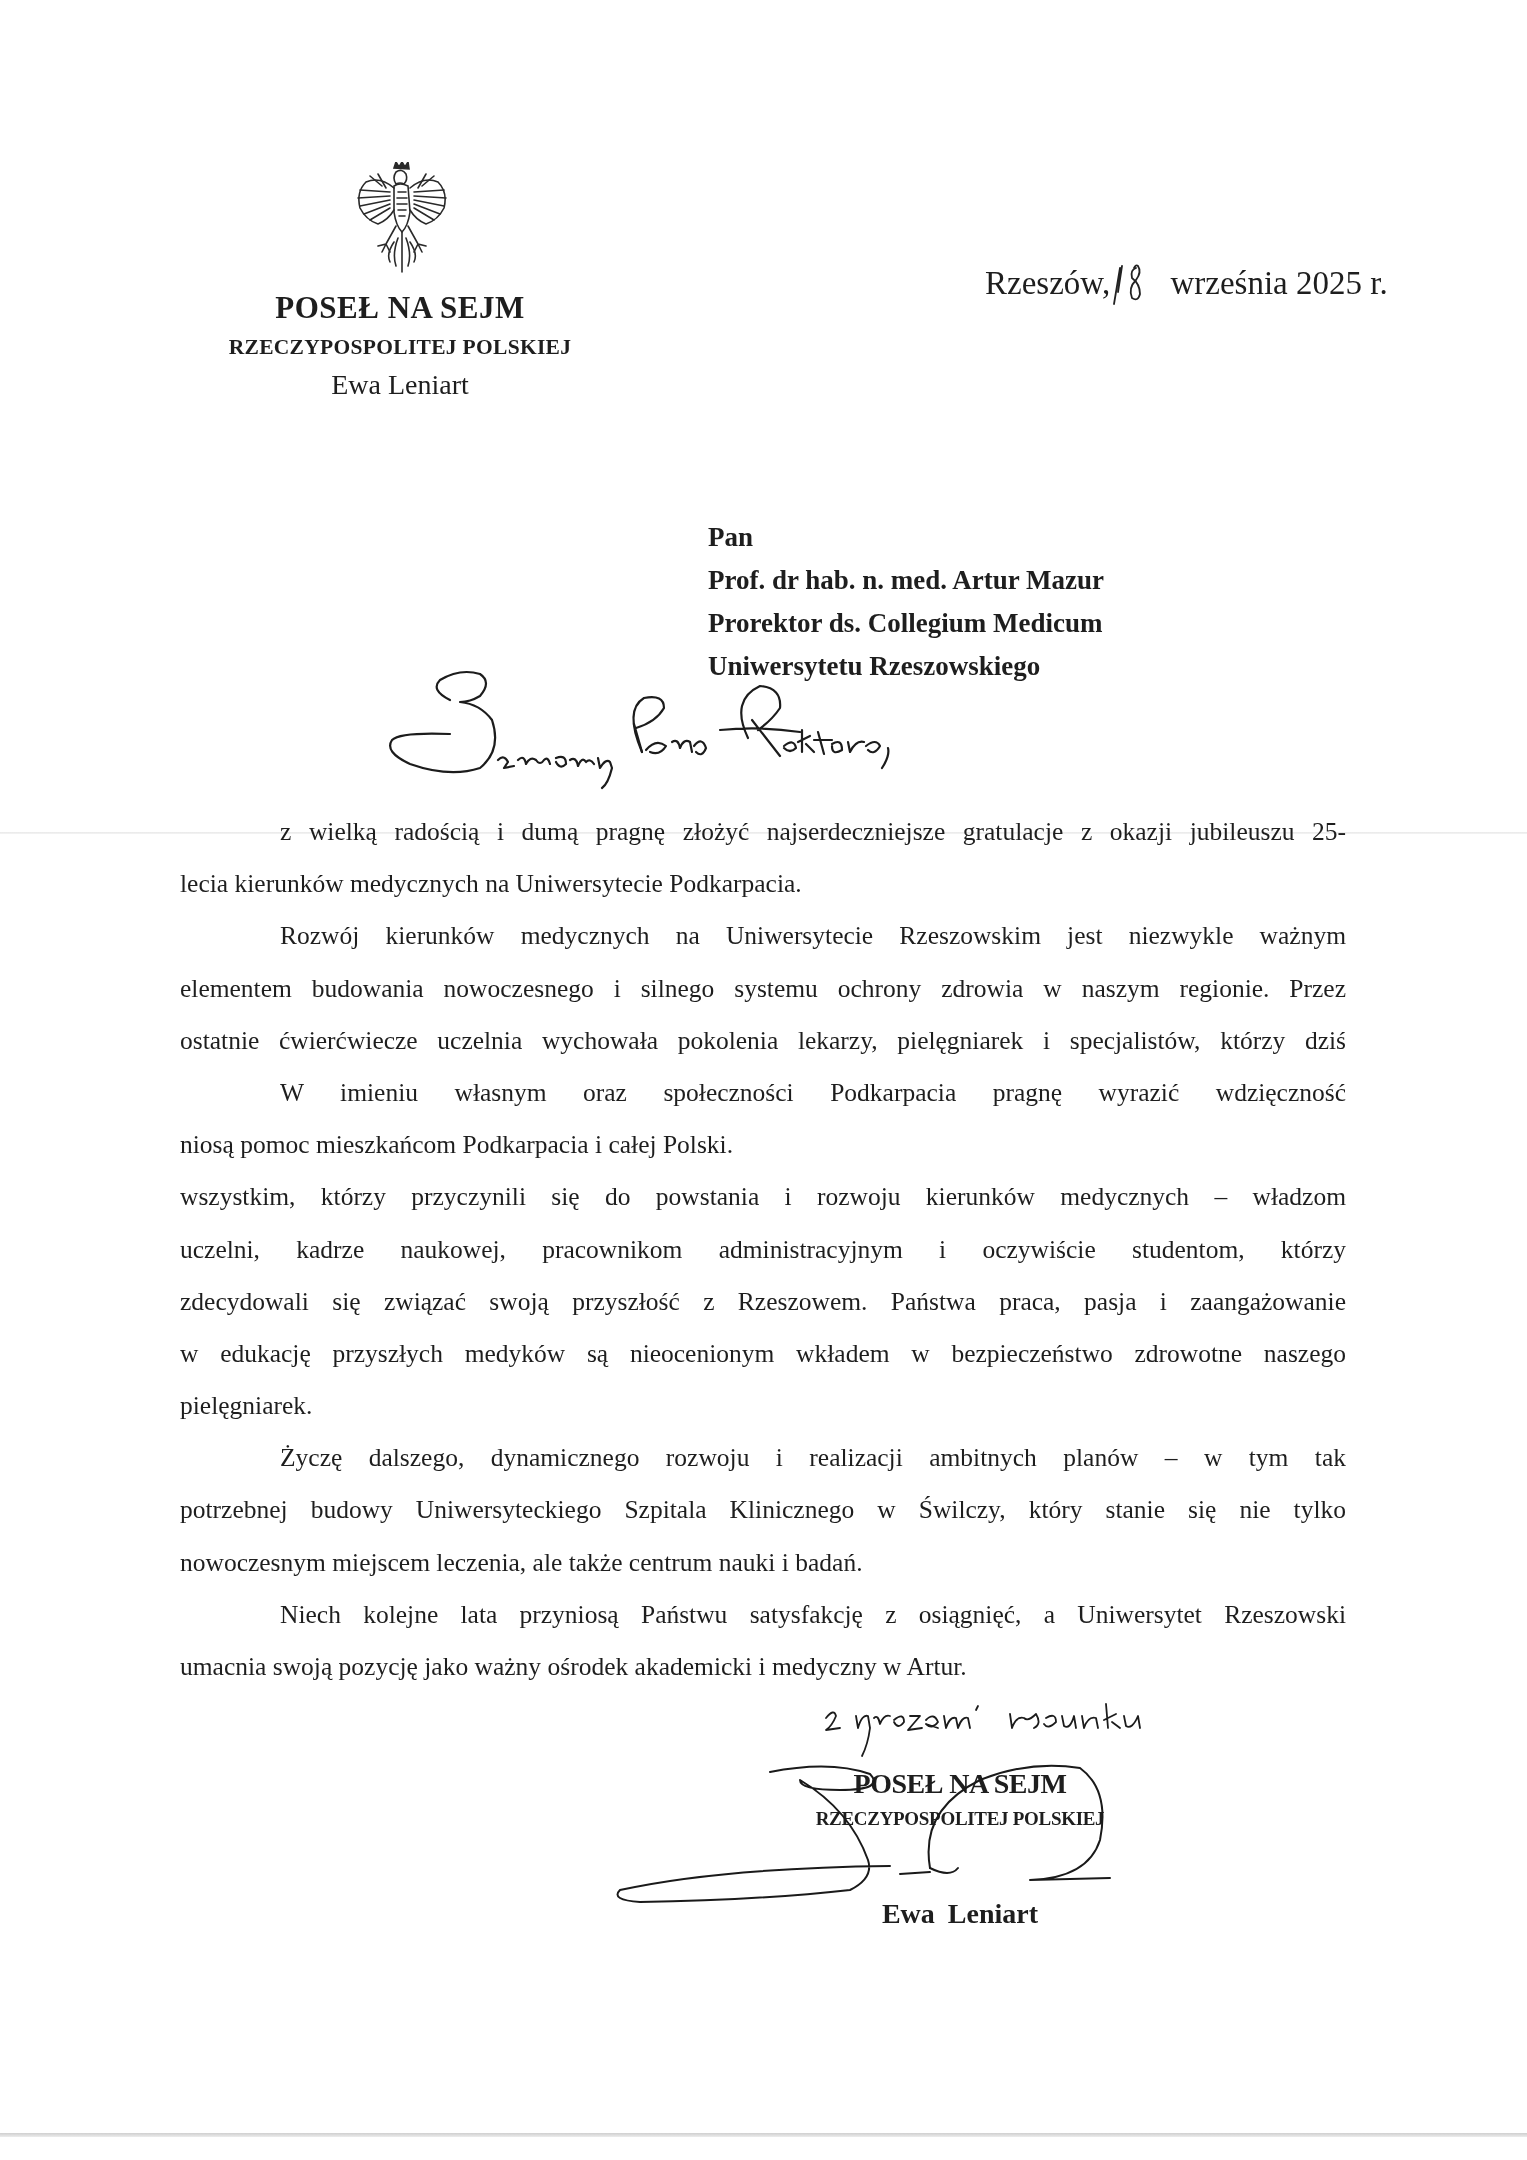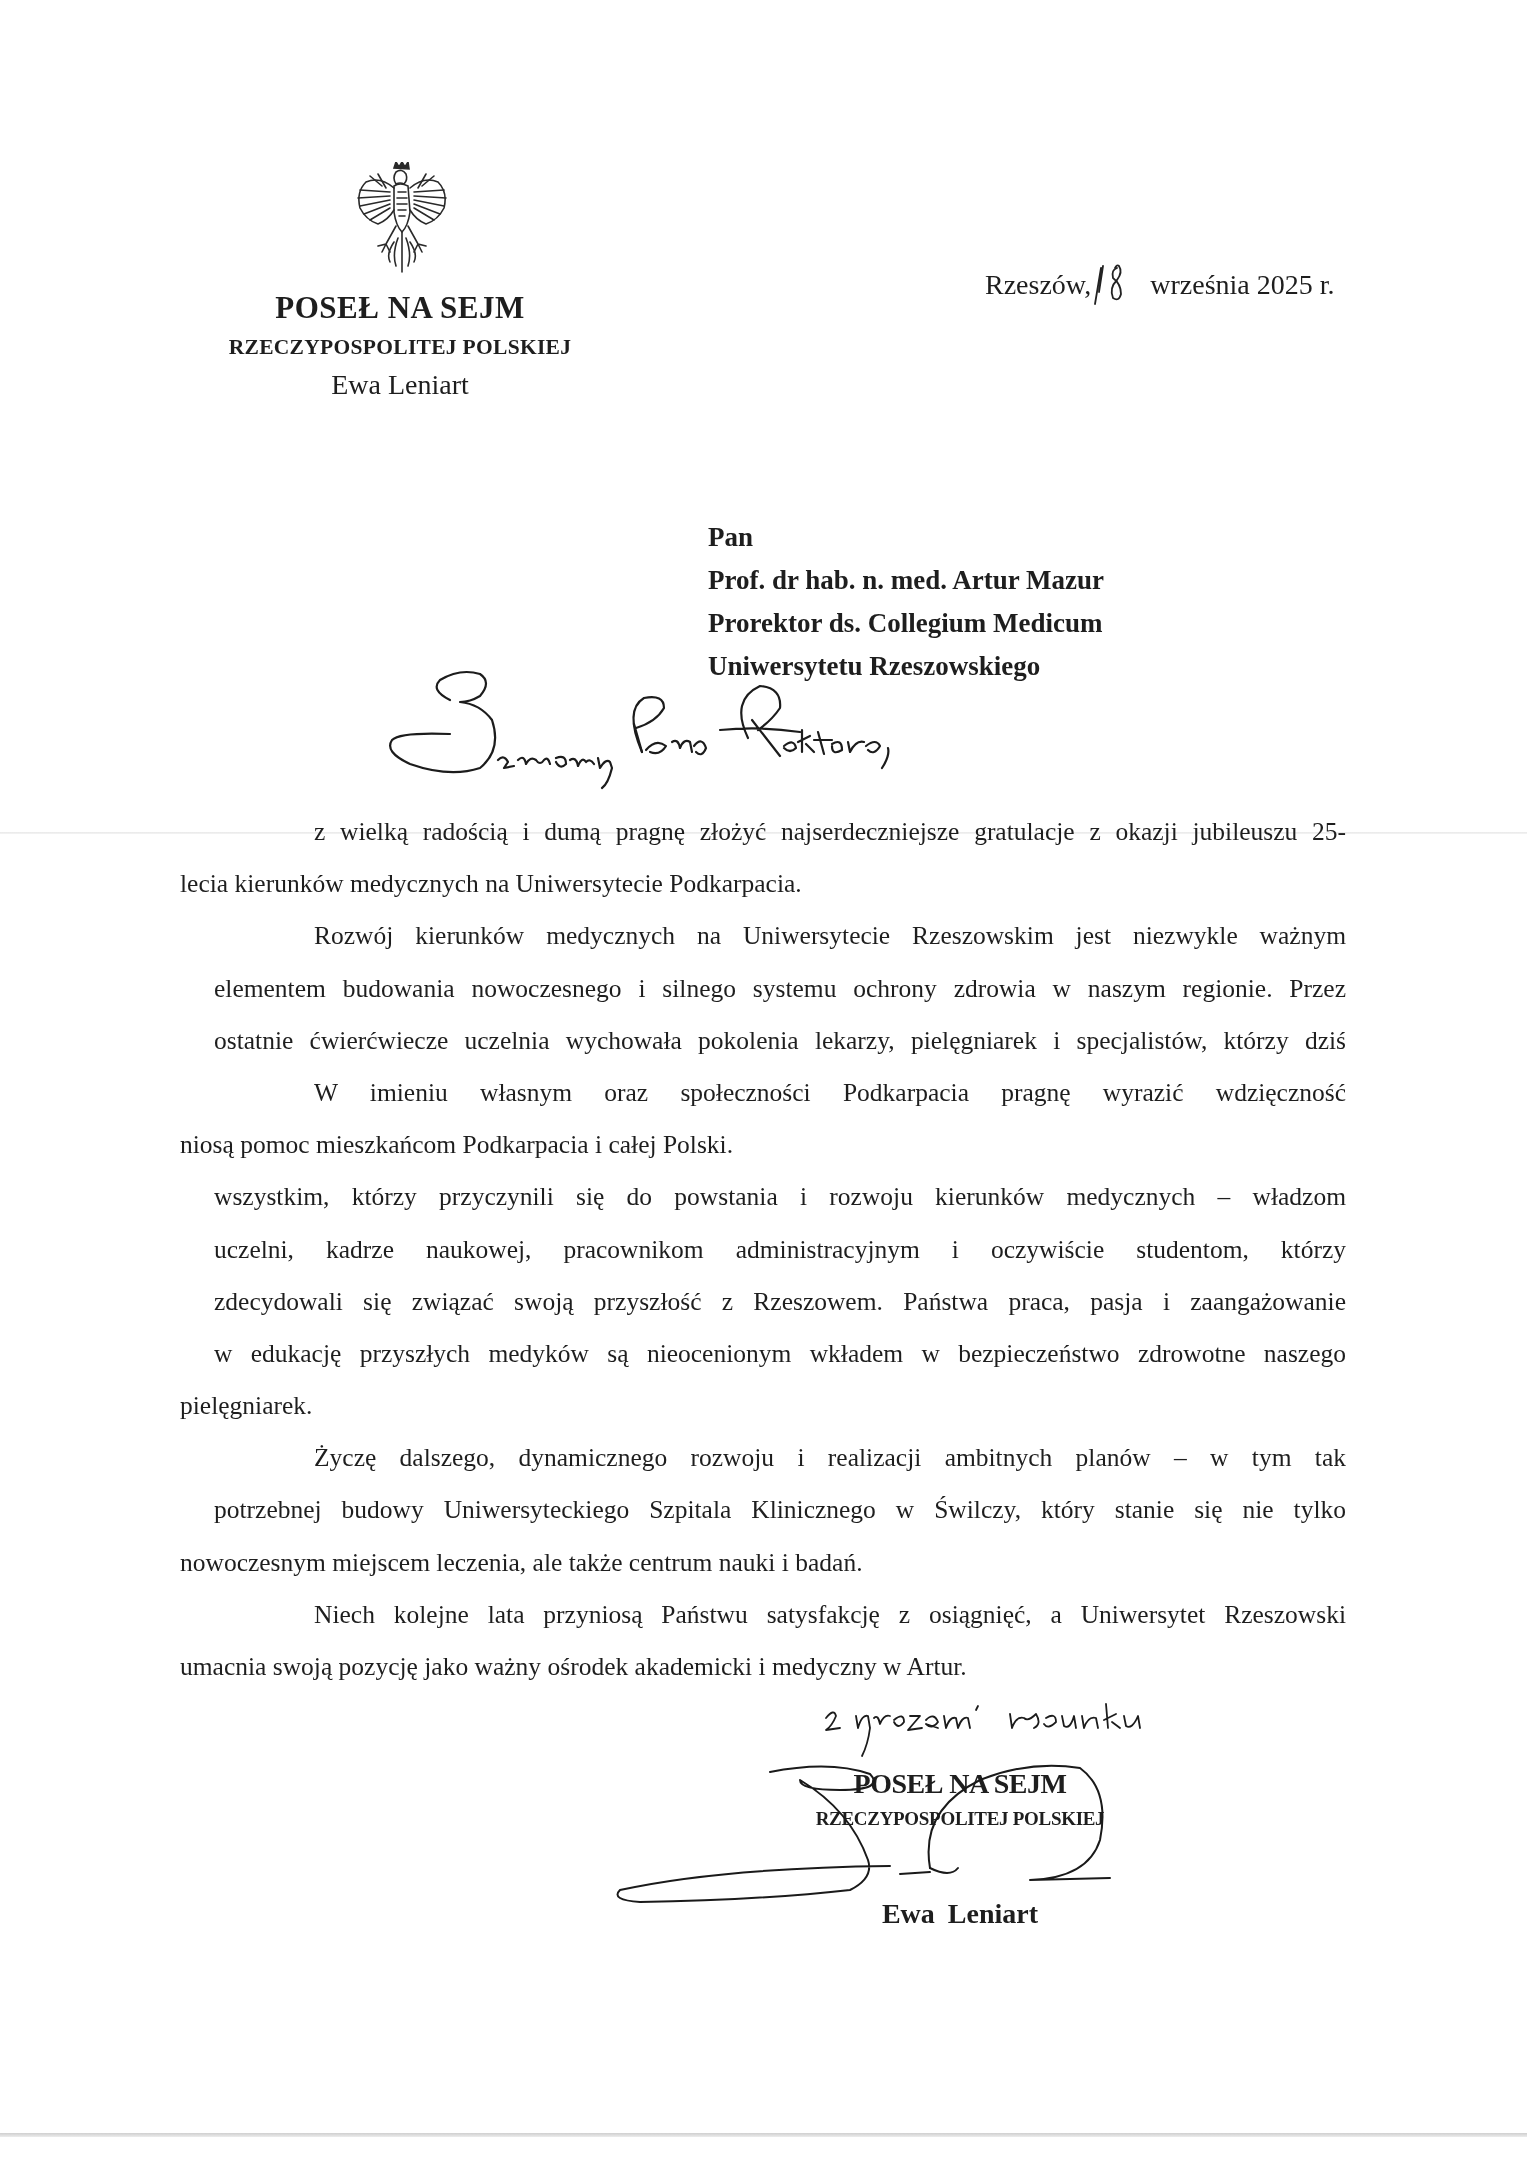--- a/index.html
+++ b/index.html
@@ -4,29 +4,29 @@
 <style>
   html, body { margin:0; padding:0; background:#ffffff; }
   body { width:1527px; height:2160px; position:relative; overflow:hidden;
          font-family:"Liberation Serif", "DejaVu Serif", serif; color:#1e1e1e; }
   .abs { position:absolute; }
   .eagle { left:352px; top:162px; width:96px; height:120px; }
   .hdr { left:150px; width:500px; text-align:center; white-space:nowrap; }
   .hdr-1 { top:290px; font-size:31px; font-weight:bold; letter-spacing:0.5px; }
   .hdr-2 { top:335px; font-size:21.5px; font-weight:bold; letter-spacing:0.3px; }
   .hdr-3 { top:369px; font-size:28px; }
-  .date { left:985px; top:262px; font-size:28px; white-space:nowrap;font-family:Liberation Serif, serif; }
+  .date { left:985px; top:262px; font-size:33px; white-space:nowrap;font-family:Liberation Serif, serif; }
   .date .day { display:inline-block; width:52px; height:40px; vertical-align:-12px; }
   .date .day svg { width:52px; height:44px; }
   .recip { left:708px; top:516px; font-size:27px; font-weight:bold; line-height:43px; white-space:nowrap; }
   .salut { left:380px; top:660px; width:750px; height:150px; }
   .scanline { left:0; width:1527px; height:2px; background:linear-gradient(#e9e9e9,#f4f4f4); }
   .body-text { left:180px; top:806px; width:1166px; font-size:25.5px; line-height:52.2px; }
   .line { display:block; white-space:nowrap; height:52.2px; overflow:visible; }
-  .line.j { text-align:justify; text-align-last:justify; white-space:normal;margin-left:34px; }
+  .line.j { text-align:justify; text-align-last:justify; white-space:normal; }
   .line.ind { padding-left:100px; }
   .closing { left:820px; top:1700px; width:360px; height:80px; }
   .sig-block { left:700px; width:520px; text-align:center; white-space:nowrap; }
   .sig-1 { top:1768px; font-size:28px; font-weight:bold; letter-spacing:-0.5px; }
   .sig-2 { top:1808px; font-size:19px; font-weight:bold; letter-spacing:-0.3px; }
   .sig-3 { top:1898px; font-size:28px; font-weight:bold; word-spacing:6px; }
   .signature { left:600px; top:1750px; width:780px; height:180px; pointer-events:none; }
   .bottom-edge { left:0; top:2133px; width:1527px; height:4px;
                  background:linear-gradient(#cfcfcf,#ececec); }
 </style>

